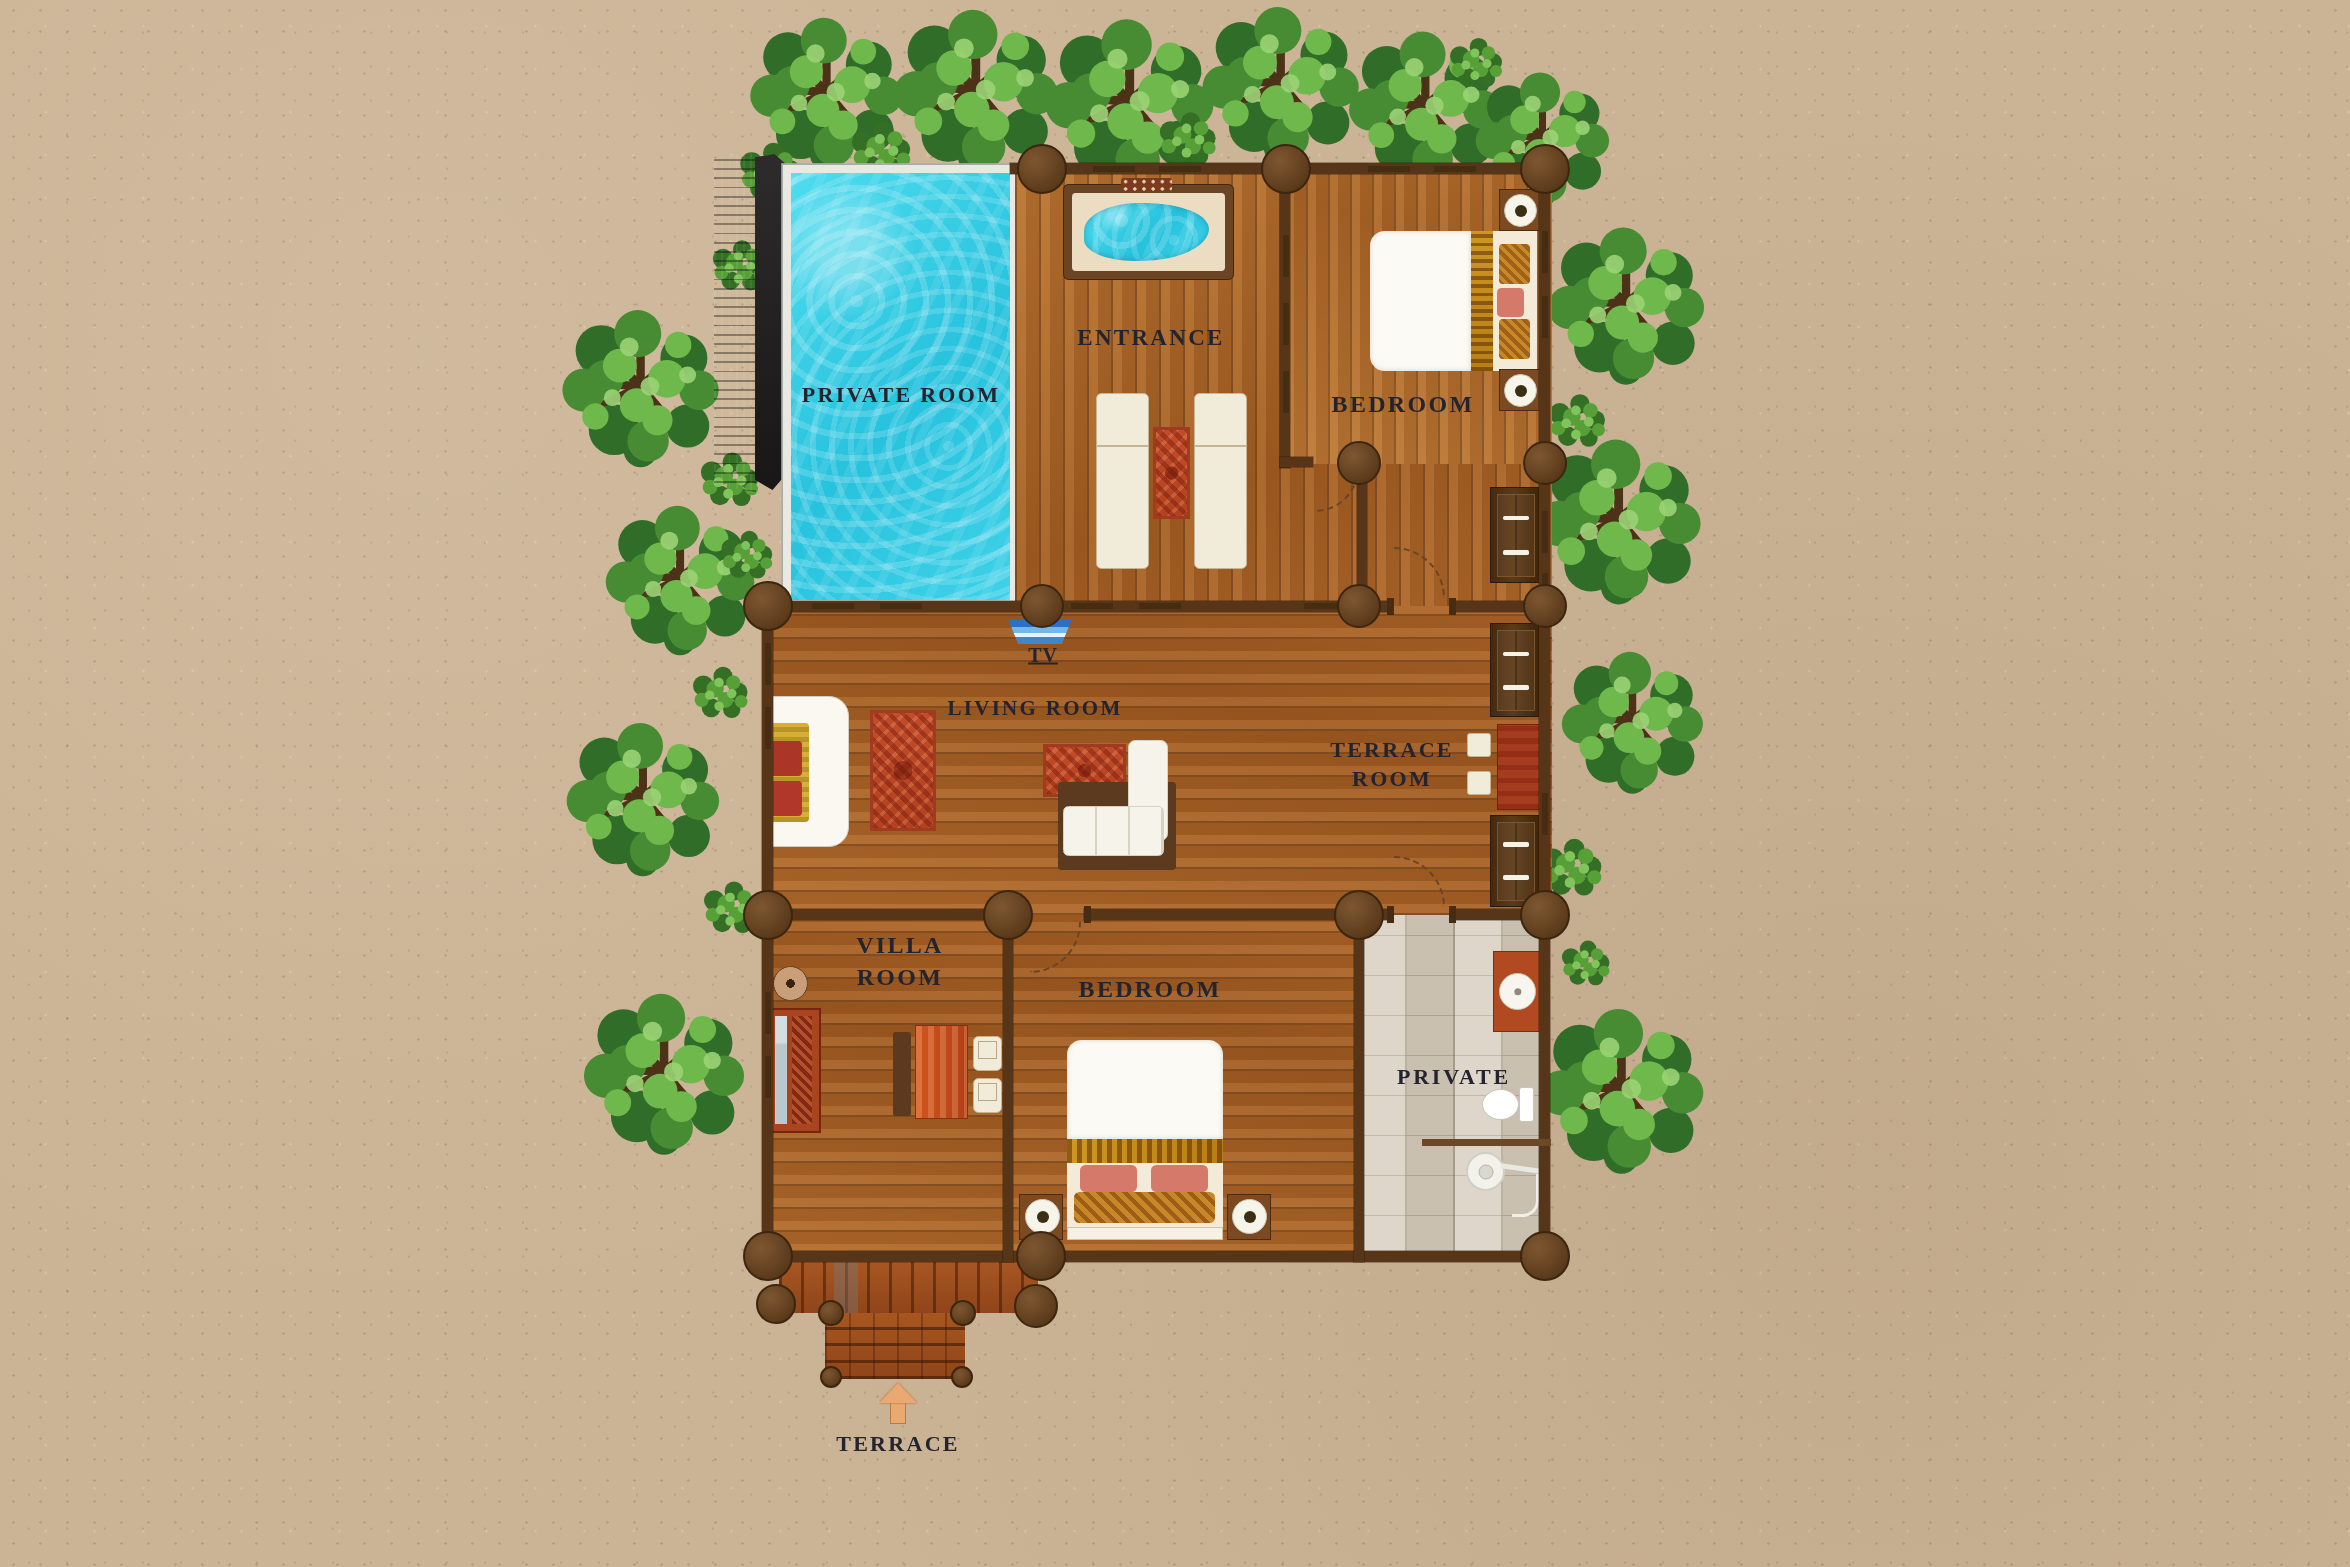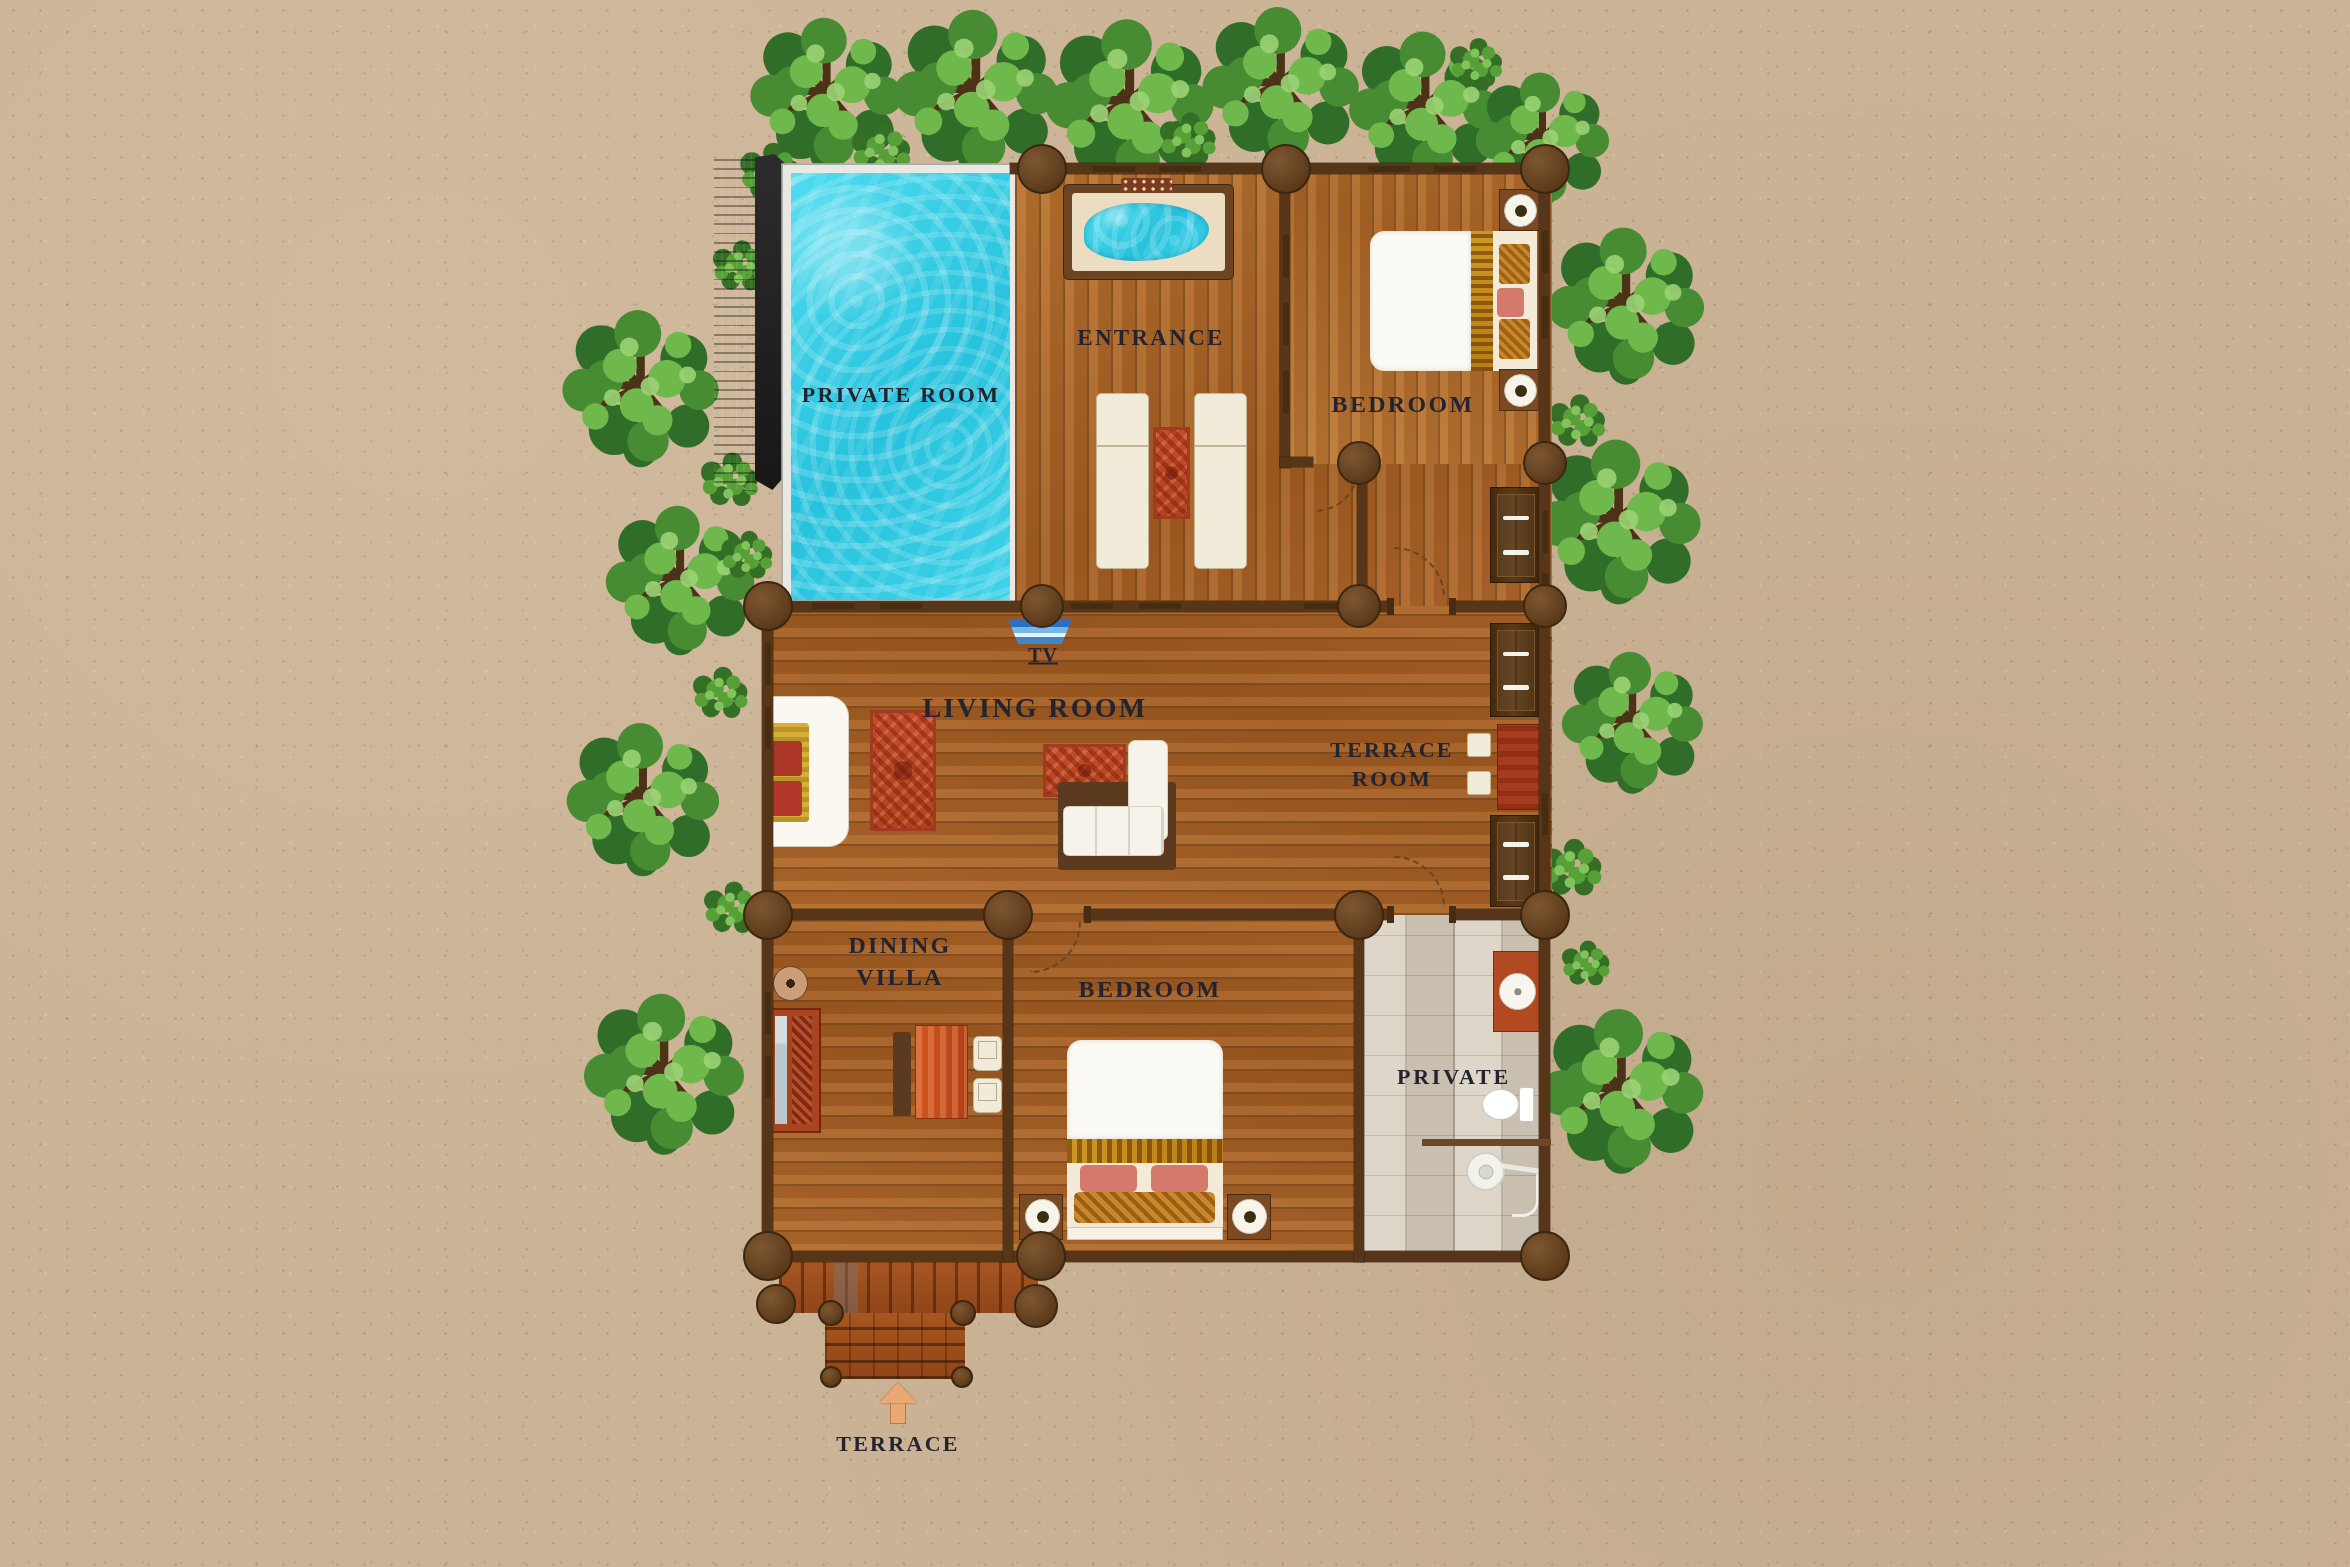--- a/index.html
+++ b/index.html
@@ -407,21 +407,21 @@
 
   <div class="abs" style="left:878px;top:1383px;width:40px;height:44px;z-index:8;">
     <div style="width:0;height:0;margin:0 auto;border-left:19px solid transparent;border-right:19px solid transparent;border-bottom:20px solid #eaa873;filter:drop-shadow(0 0 0.9px #a96a33);"></div>
     <div style="width:16.5px;height:22px;margin:-0.9px auto 0;background:#eaa873;border:0.9px solid #b97a3f;border-top:none;box-sizing:border-box;"></div>
   </div>
 
   <div class="lbl" style="left:901px;top:395px;font-size:22px;">PRIVATE ROOM</div>
   <div class="lbl" style="left:1151px;top:338px;font-size:23px;">ENTRANCE</div>
   <div class="lbl" style="left:1403px;top:404px;font-size:24px;">BEDROOM</div>
   <div class="lbl" style="left:1043px;top:655px;font-size:20px;letter-spacing:0.9px;text-decoration:underline;">TV</div>
-  <div class="lbl" style="left:1035px;top:708px;font-size:28px;">LIVING ROOM</div>
+  <div class="lbl" style="left:1035px;top:708px;font-size:21px;">LIVING ROOM</div>
   <div class="lbl wrap" style="left:1392px;top:764px;font-size:22px;width:147px;">TERRACE ROOM</div>
-  <div class="lbl wrap" style="left:900px;top:962px;font-size:24px;width:129px;">DINING VILLA</div>
+  <div class="lbl wrap" style="left:900px;top:962px;font-size:24px;width:129px;">VILLA ROOM</div>
   <div class="lbl" style="left:1150px;top:989px;font-size:24px;">BEDROOM</div>
   <div class="lbl" style="left:1454px;top:1077px;font-size:22px;letter-spacing:2.8px;">PRIVATE</div>
   <div class="lbl" style="left:898px;top:1444px;font-size:22px;">TERRACE</div>
 
 </div>
 
 
 </body></html>

